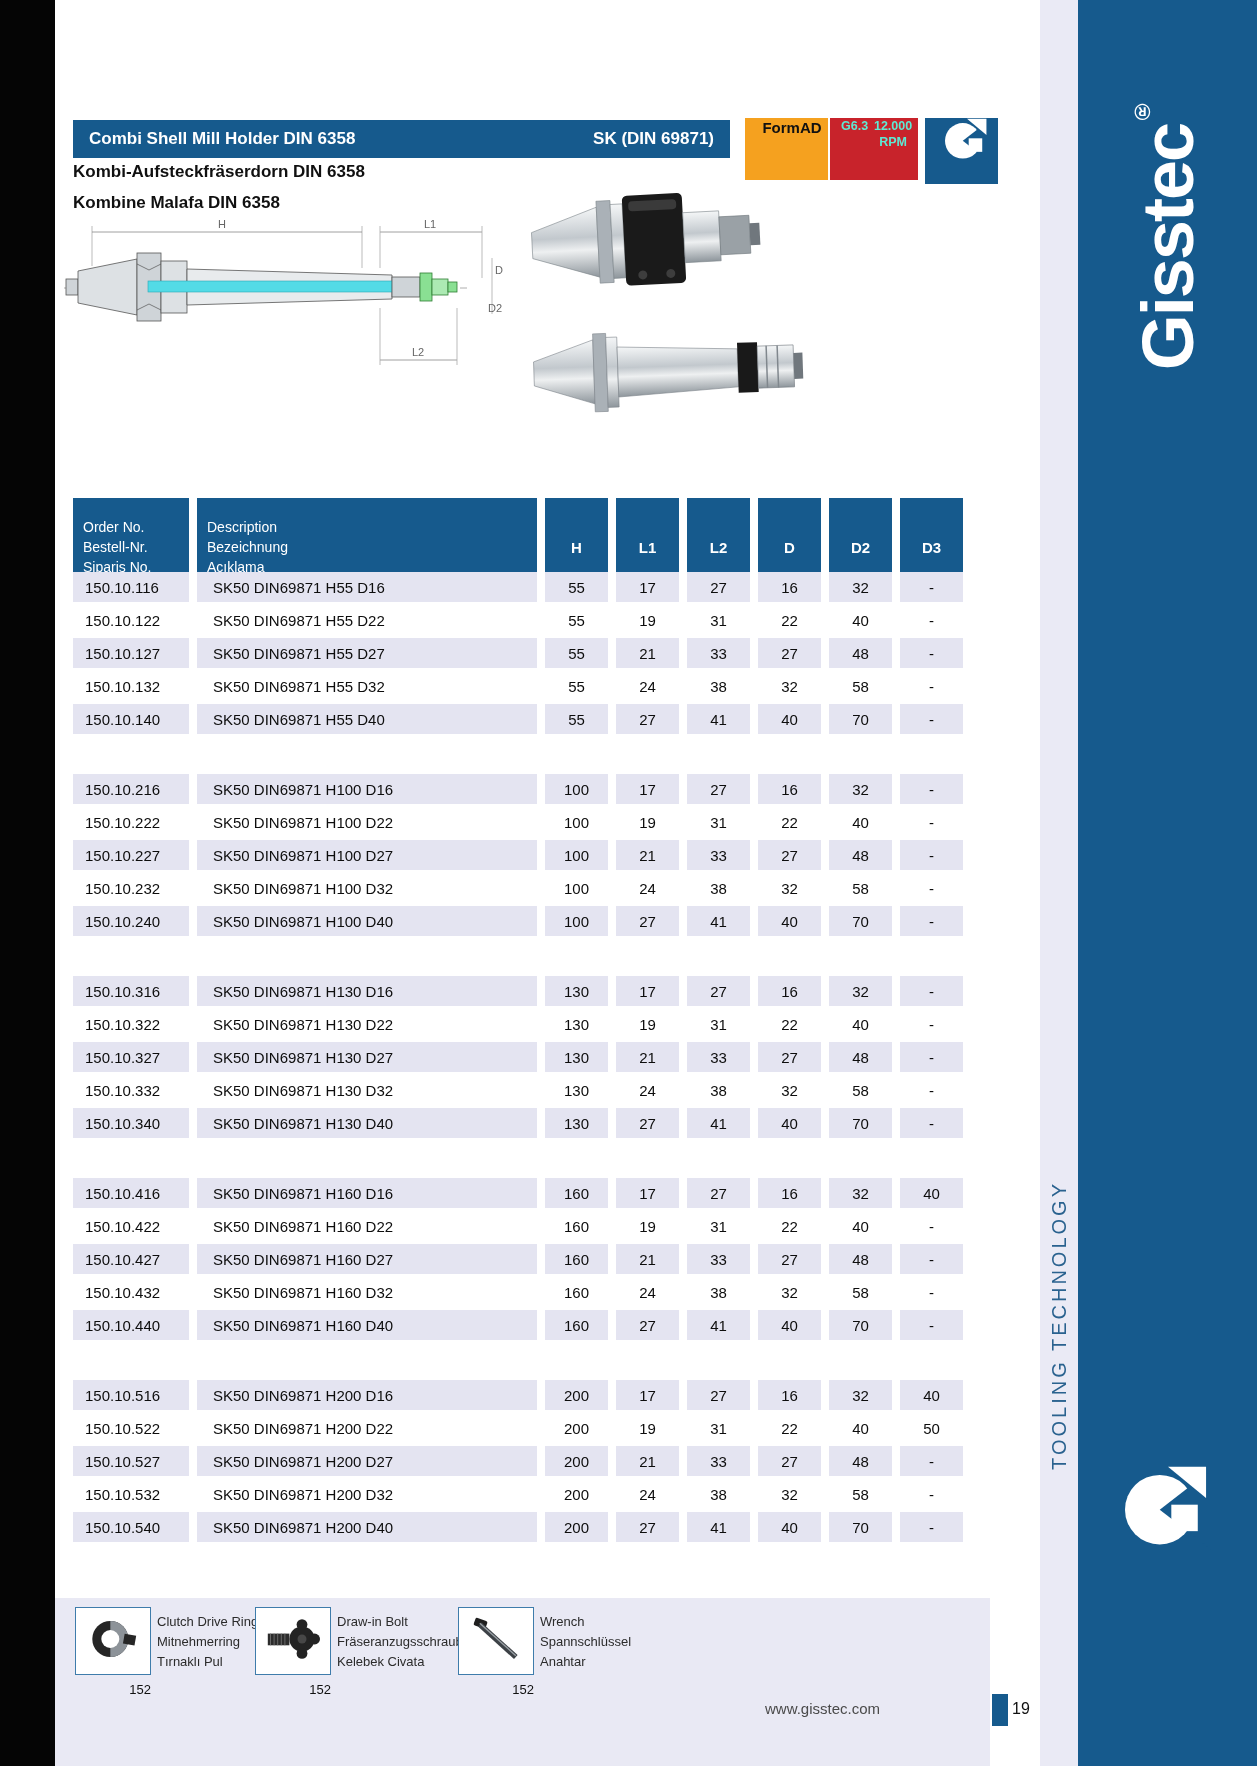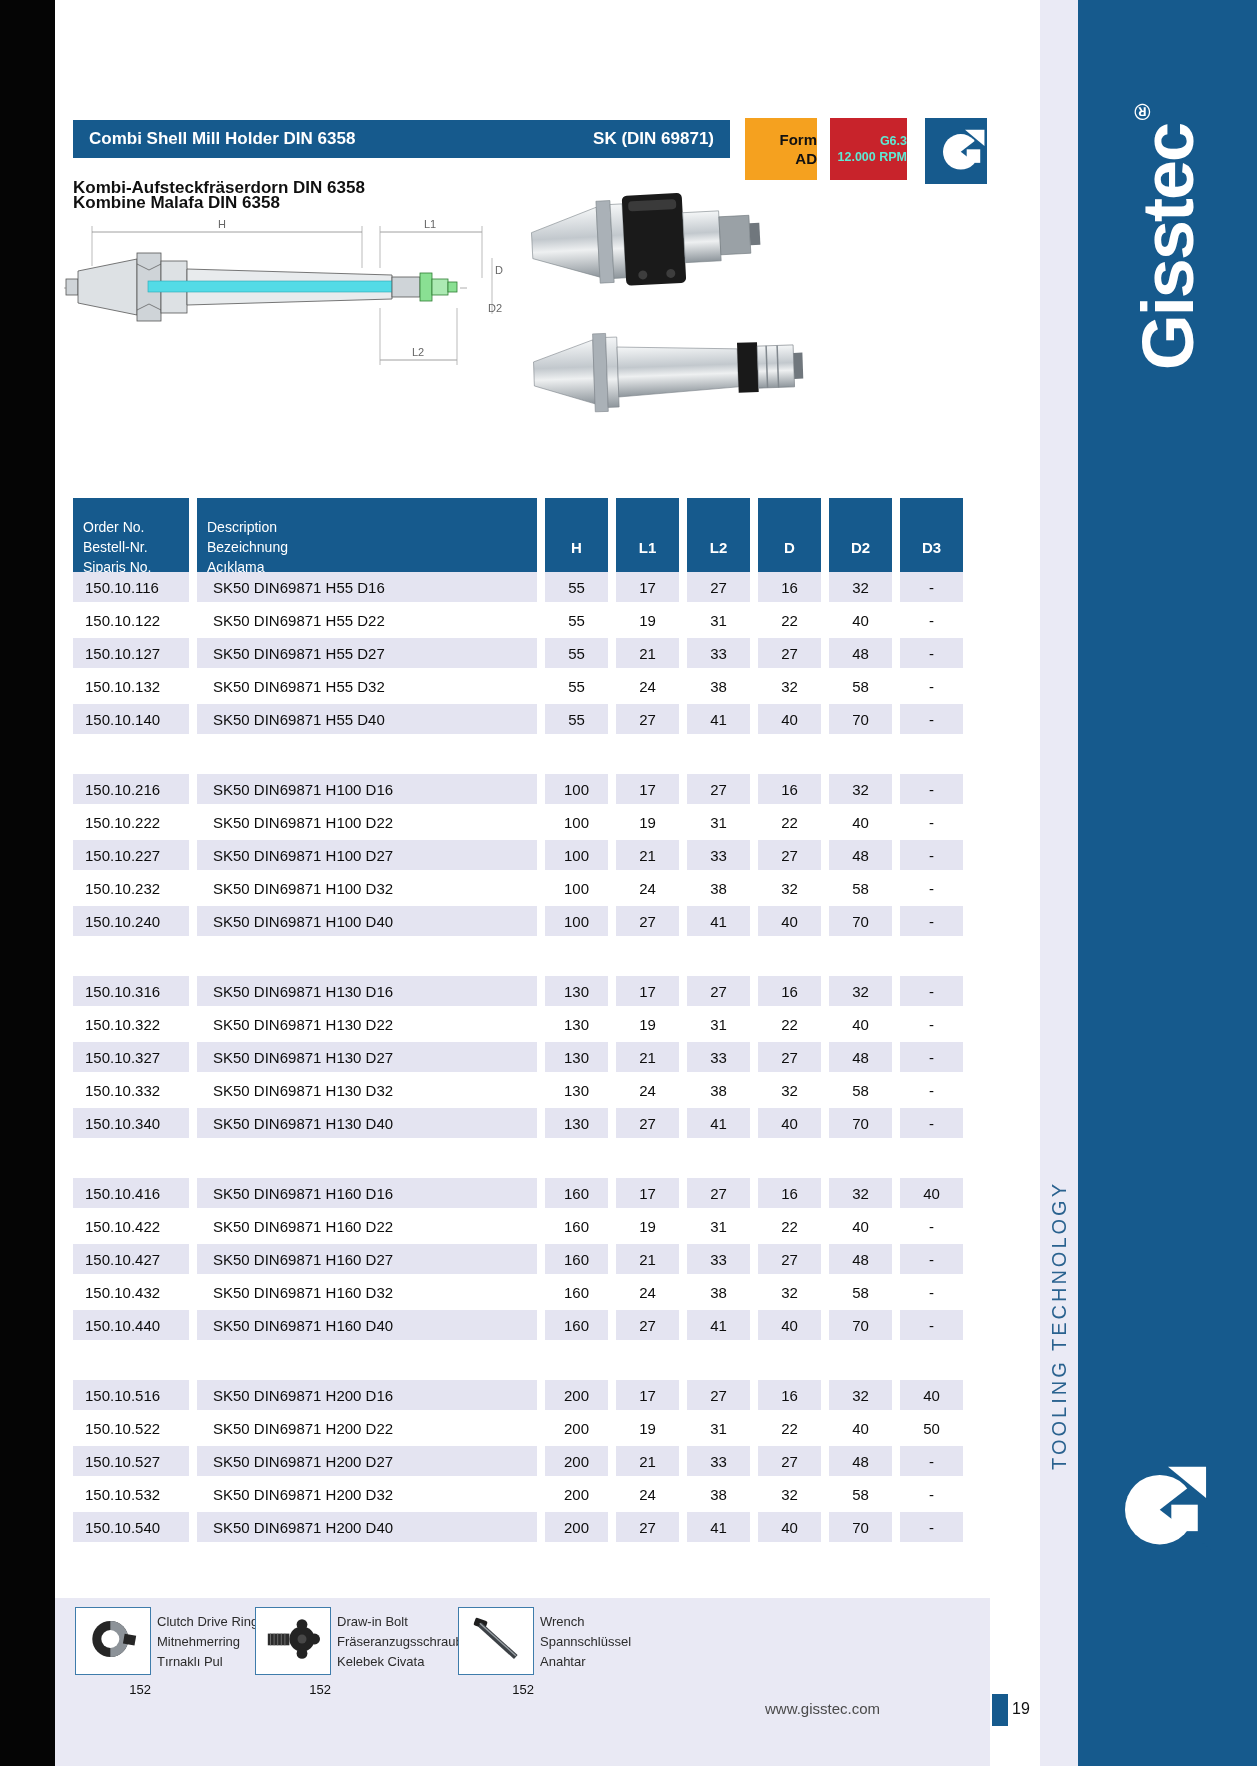--- a/index.html
+++ b/index.html
@@ -18,22 +18,22 @@
   .brand sup{font-size:22px;letter-spacing:0;}
   .tagline-wrap{left:1040px;top:1170px;width:38px;height:310px;display:flex;align-items:center;justify-content:center;}
   .tagline{writing-mode:vertical-rl;transform:rotate(180deg);color:#2a628f;font-size:20px;font-weight:300;letter-spacing:3px;white-space:nowrap;}
   .strip-logo{left:1078px;top:1462px;width:179px;height:92px;display:flex;align-items:center;justify-content:center;}
 
   
   .title-bar{left:73px;top:120px;width:657px;height:38px;background:#165a8d;color:#fff;
              display:flex;align-items:center;justify-content:space-between;padding:0 16px;box-sizing:border-box;
              font-size:17px;font-weight:bold;}
   .subtitle{left:73px;font-size:17px;font-weight:bold;color:#101010;}
-  .badge{top:118px;height:62px;display:flex;flex-direction:column;align-items:flex-end;justify-content:center;
-         font-weight:bold;text-align:center;line-height:1.3;}
+  .badge{top:118px;height:62px;display:flex;align-items:flex-start;justify-content:center;
+         font-weight:bold;text-align:center;line-height:1.3;padding-left:11px;}
   .badge-form{left:745px;width:72px;background:#f5a11f;color:#111;font-size:15px;}
   .badge-balance{left:830px;width:77px;background:#c8232b;color:#5eead4;font-size:12.5px;}
   .badge-logo{left:925px;width:62px;height:66px;background:#165a8d;}
 
   
   .drawing-box{left:62px;top:218px;width:445px;height:155px;}
   .photos-box{left:520px;top:185px;width:380px;height:248px;}
 
   
   .tbl{left:73px;top:498px;width:890px;}
@@ -97,21 +97,21 @@
   <div class="abs strip-logo">
     <svg viewBox="0 0 104 104" width="86" height="86">
         <use href="#glogo"></use>
       </svg>
   </div>
 
   <div class="abs title-bar">
     <span>Combi Shell Mill Holder DIN 6358</span>
     <span>SK (DIN 69871)</span>
   </div>
-  <div class="abs subtitle" style="top:178px">Kombi-Aufsteckfräserdorn DIN 6358</div>
+  <div class="abs subtitle" style="top:162px">Kombi-Aufsteckfräserdorn DIN 6358</div>
   <div class="abs subtitle" style="top:193px">Kombine Malafa DIN 6358</div>
 
   <div class="abs badge badge-form">
     <span>Form</span>
     <span>AD</span>
   </div>
   <div class="abs badge badge-balance">
     <span>G6.3</span>
     <span>12.000 RPM</span>
   </div>

